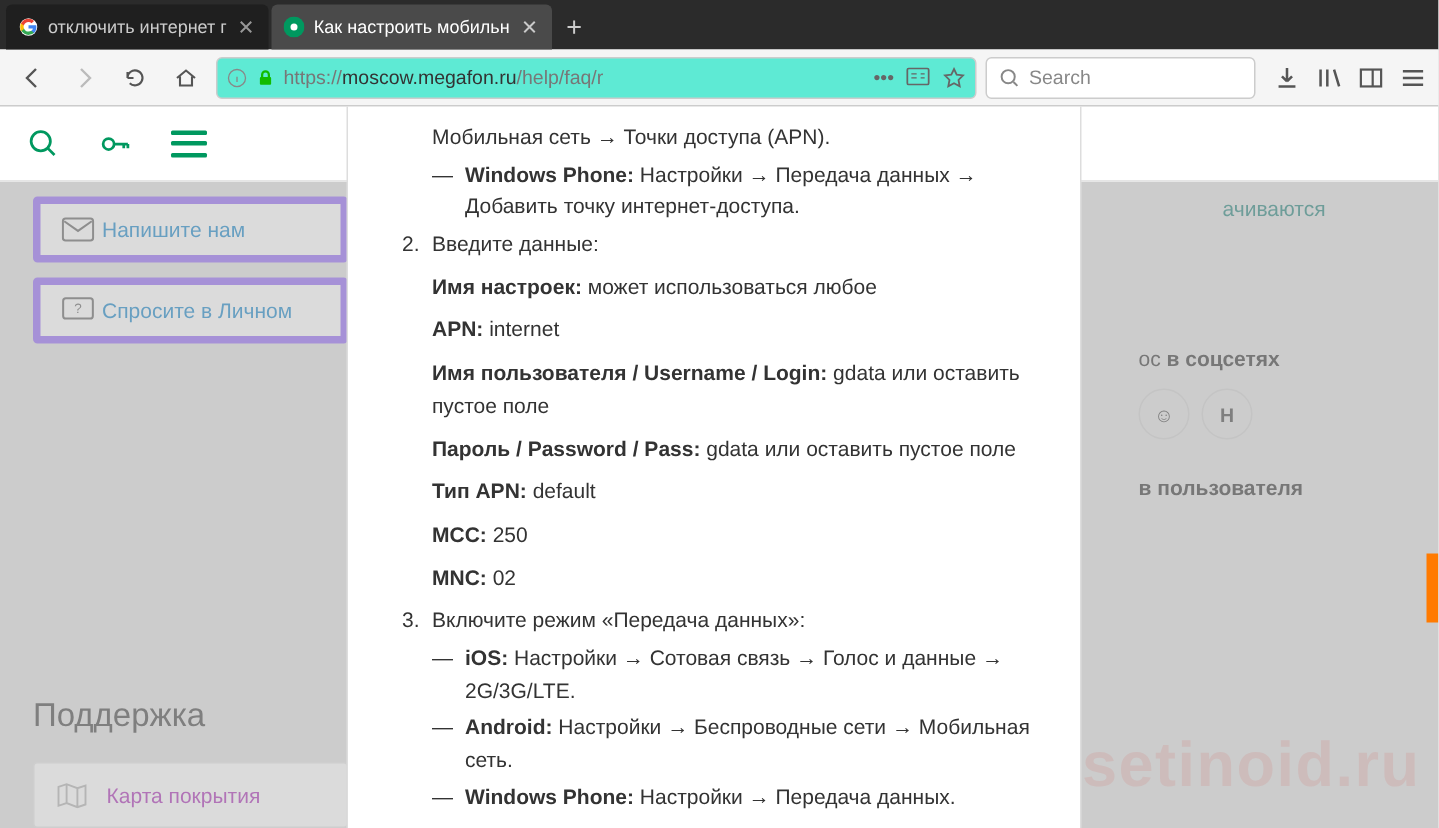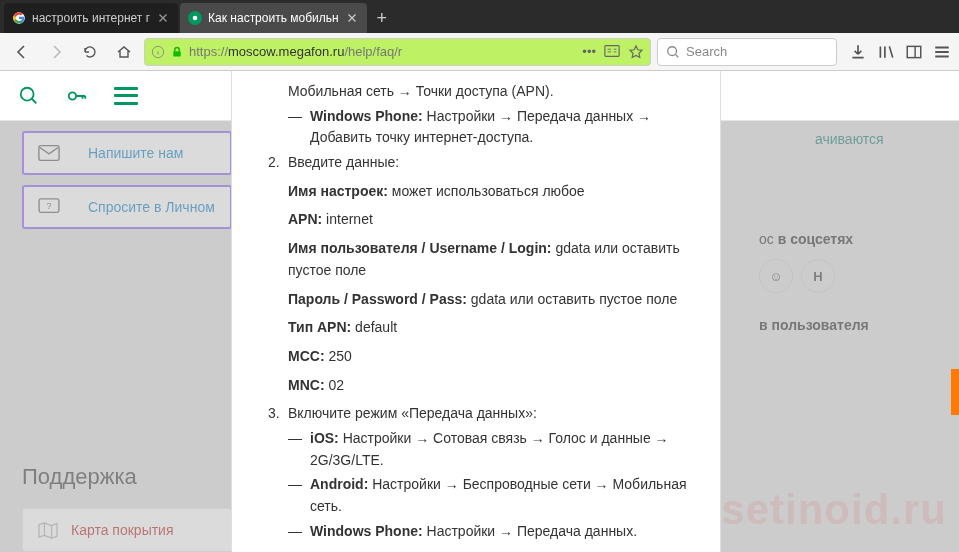--- a/index.html
+++ b/index.html
@@ -11,21 +11,21 @@
 .tab.active { background: #4a4a4a; color: #fff; }
 .tab:not(.active) { background: #1f1f1f; margin-right: 2px; }
 .tab-favicon { width: 14px; height: 14px; flex-shrink: 0; }
 .tab-title { white-space: nowrap; overflow: hidden; text-overflow: ellipsis; flex: 1; }
 .tab-close { width: 14px; height: 14px; flex-shrink: 0; opacity: .7; }
 .tab-new { width: 30px; height: 30px; display: flex; align-items: center; justify-content: center; color: #ccc; cursor: pointer; font-size: 18px; }
 
 .browser-toolbar { height: 38px; background: #f5f5f5; border-bottom: 1px solid #ccc; display: flex; align-items: center; padding: 0 8px; gap: 6px; }
 .nav-btn { width: 28px; height: 28px; border-radius: 4px; display: flex; align-items: center; justify-content: center; cursor: pointer; color: #555; }
 .nav-btn.disabled { color: #bbb; cursor: default; }
-.url-bar { flex: 1; height: 28px; border: 1px solid #ccc; border-radius: 4px; background: #bef264; display: flex; align-items: center; padding: 0 6px; gap: 6px; font-size: 13px; color: #777; }
+.url-bar { flex: 1; height: 28px; border: 1px solid #ccc; border-radius: 4px; background: #5eead4; display: flex; align-items: center; padding: 0 6px; gap: 6px; font-size: 13px; color: #777; }
 .url-bar .lock { color: #12bc00; }
 .url-bar .url-text { flex: 1; white-space: nowrap; overflow: hidden; }
 .url-bar .url-host { color: #333; }
 .url-actions { display: flex; gap: 8px; color: #666; }
 .search-bar { width: 180px; height: 28px; border: 1px solid #ccc; border-radius: 4px; background: #fff; display: flex; align-items: center; padding: 0 8px; gap: 6px; font-size: 13px; color: #888; }
 .toolbar-icons { display: flex; gap: 10px; color: #555; padding-left: 6px; }
 .tb-ic { width: 18px; height: 18px; cursor: pointer; }
 
 
 .page { position: relative; height: calc(552px - 71px); background: #dedede; overflow: hidden; }
@@ -33,32 +33,32 @@
 
 .site-header { position: absolute; top: 0; left: 0; right: 0; height: 50px; background: #fff; border-bottom: 1px solid #e5e5e5; display: flex; align-items: center; justify-content: space-between; padding: 0 18px; z-index: 6; }
 .logo { display: flex; align-items: center; gap: 6px; font-weight: bold; color: #00985f; font-size: 16px; letter-spacing: 0.5px; }
 .logo-mark { width: 20px; height: 20px; }
 .header-actions { display: flex; align-items: center; gap: 26px; }
 .ha-ic { width: 22px; height: 22px; color: #00985f; cursor: pointer; }
 .burger { width: 24px; height: 18px; display: flex; flex-direction: column; justify-content: space-between; cursor: pointer; }
 .burger span { height: 3px; background: #00985f; border-radius: 1px; }
 
 .left-col { position: absolute; top: 60px; left: 22px; width: 210px; z-index: 3; }
-.help-card { background: #fff; border: 2px solid #8b5cf6; border-radius: 3px; height: 44px; display: flex; align-items: center; padding: 0 14px; gap: 28px; margin-bottom: 10px; color: #007bc6; font-size: 14px; cursor: pointer; }
+.help-card { background: #fff; border: 5px solid #8b5cf6; border-radius: 3px; height: 44px; display: flex; align-items: center; padding: 0 14px; gap: 5px; margin-bottom: 10px; color: #007bc6; font-size: 14px; cursor: pointer; }
 .help-card .ic { width: 22px; height: 18px; color: #555; }
 
 .right-col { position: absolute; top: 160px; right: 20px; width: 180px; z-index: 3; font-size: 14px; }
 .right-title { color: #222; margin-bottom: 12px; }
 .right-title b { font-weight: bold; }
 .social-row { display: flex; gap: 8px; margin: 10px 0 24px; }
 .social { width: 34px; height: 34px; border: 1px solid #ccc; border-radius: 50%; display: flex; align-items: center; justify-content: center; font-weight: bold; color: #333; font-size: 13px; cursor: pointer; }
 
 .support-section { position: absolute; bottom: 0; left: 22px; z-index: 3; color: #333; }
 .support-title { font-size: 22px; font-weight: 300; margin-bottom: 18px; }
-.support-card { background: #fff; border: 1px solid #e2e2e2; border-radius: 3px; height: 44px; width: 210px; display: flex; align-items: center; padding: 0 14px; gap: 12px; color: #b91c1c; font-size: 14px; }
+.support-card { background: #fff; border: 1px solid #e2e2e2; border-radius: 3px; height: 44px; width: 210px; display: flex; align-items: center; padding: 0 14px; gap: 12px; color: #a21caf; font-size: 14px; }
 
 .feedback-tab { position: absolute; right: 0; top: 298px; width: 8px; height: 46px; background: #ff7a00; z-index: 7; }
 
 .watermark { position: absolute; right: 12px; bottom: 18px; font-size: 42px; font-weight: bold; color: rgba(230, 80, 70, 0.25); letter-spacing: 1px; z-index: 3; pointer-events: none; }
 
 
 .modal { position: absolute; top: 0; left: 232px; width: 488px; bottom: 0; background: #fff; z-index: 10; padding: 10px 30px 10px 36px; font-size: 14px; color: #333; line-height: 1.55; overflow: hidden; box-shadow: 0 0 0 1px #ddd; }
 .modal ol { list-style: none; }
 .modal .li-num { position: absolute; left: -20px; }
 .modal li { position: relative; margin-left: 20px; margin-bottom: 2px; }
@@ -73,21 +73,21 @@
 
 <div class="browser-tabs">
   <div class="tab">
     <svg class="tab-favicon" viewBox="0 0 24 24">
         <circle cx="12" cy="12" r="10" fill="#fff"></circle>
         <path fill="#4285f4" d="M21 12c0-.7-.1-1.3-.2-2H12v3.8h5c-.2 1.2-.9 2.2-1.9 2.9v2.4h3.1C20 17.3 21 14.9 21 12z"></path>
         <path fill="#34a853" d="M12 21c2.6 0 4.7-.9 6.3-2.3l-3.1-2.4c-.9.6-2 .9-3.2.9-2.5 0-4.6-1.7-5.3-3.9H3.5v2.5C5.1 18.9 8.3 21 12 21z"></path>
         <path fill="#fbbc05" d="M6.7 13.3c-.2-.6-.3-1.2-.3-1.8s.1-1.2.3-1.8V7.2H3.5C2.9 8.6 2.5 10.2 2.5 12s.4 3.4 1 4.8l3.2-2.5z"></path>
         <path fill="#ea4335" d="M12 6.4c1.4 0 2.6.5 3.6 1.4l2.7-2.7C16.7 3.6 14.6 2.7 12 2.7 8.3 2.7 5.1 4.8 3.5 7.9l3.2 2.5C7.4 8.1 9.5 6.4 12 6.4z"></path>
       </svg>
-    <span class="tab-title">настроить интернет г</span>
+    <span class="tab-title">отключить интернет г</span>
     <svg class="tab-close" viewBox="0 0 16 16">
         <path stroke="currentColor" stroke-width="1.5" d="M4 4l8 8M12 4l-8 8"></path>
       </svg>
   </div>
   <div class="tab active">
     <svg class="tab-favicon" viewBox="0 0 24 24">
         <circle cx="12" cy="12" r="12" fill="#00985f"></circle>
         <circle cx="12" cy="12" r="4" fill="#fff"></circle>
       </svg>
     <span class="tab-title">Как настроить мобильн</span>

